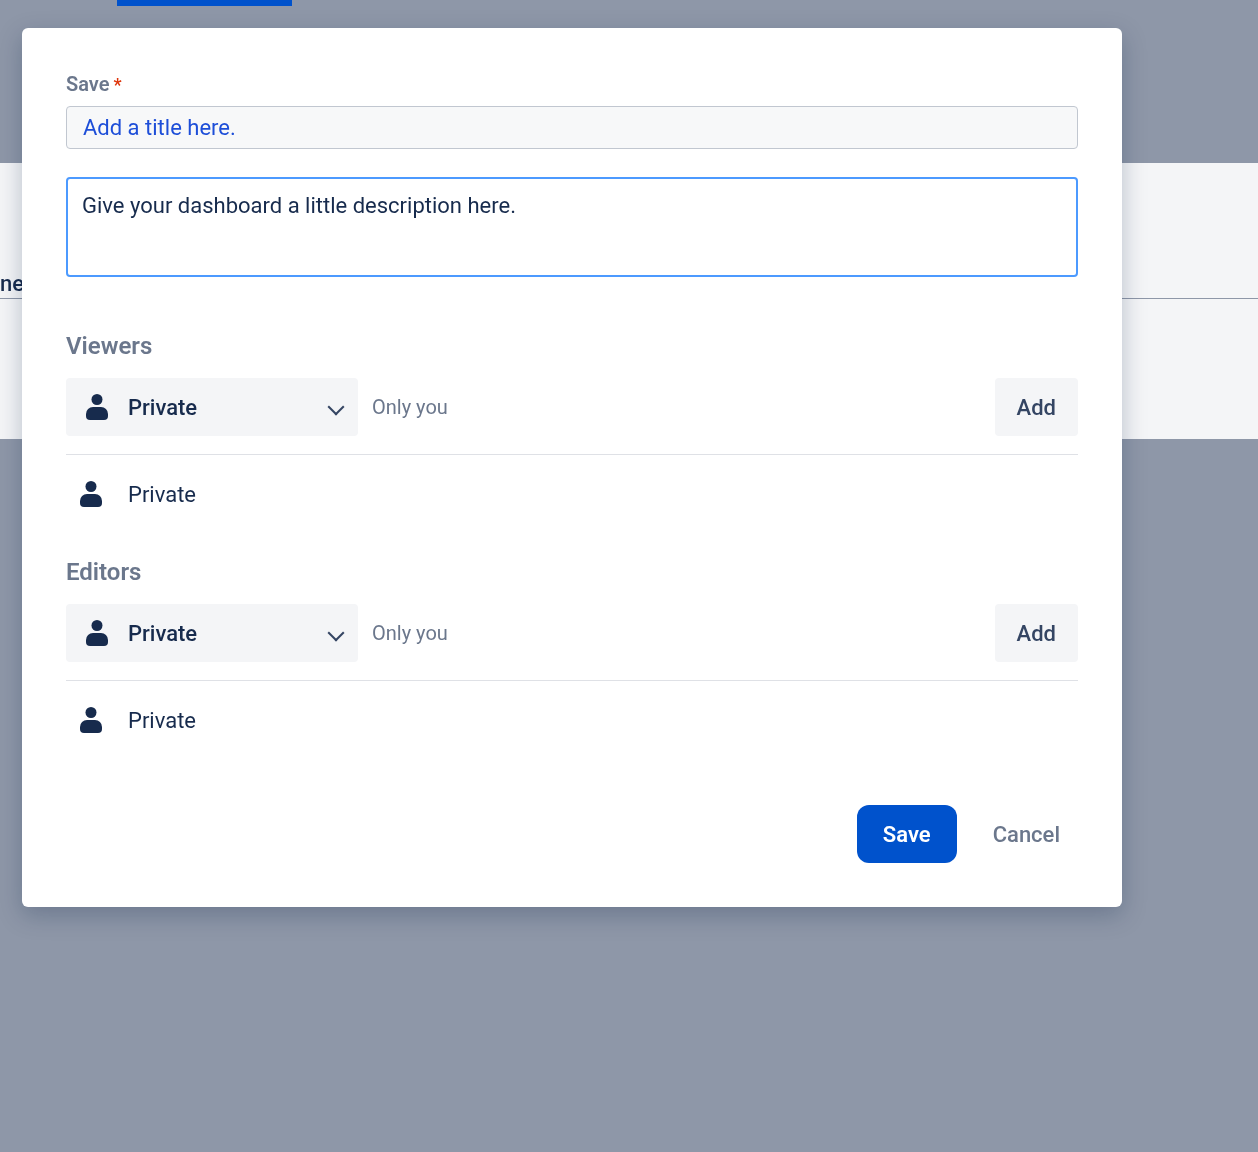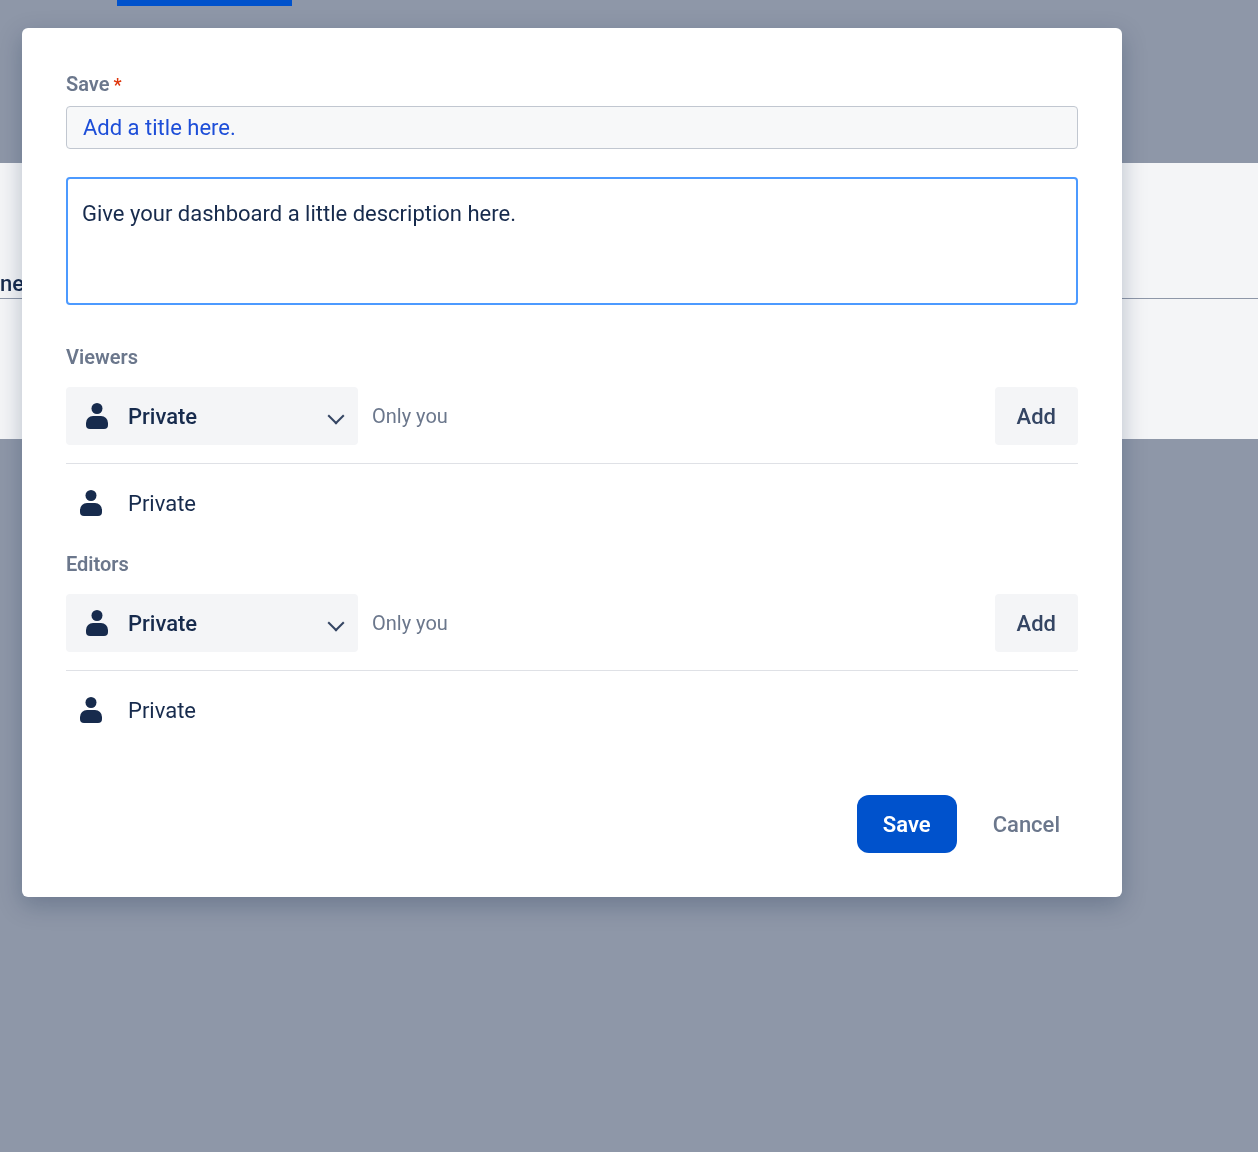--- a/index.html
+++ b/index.html
@@ -77,35 +77,35 @@
       font-size: 22px;
       color: #1d4ed8;
       background: #f7f8f9;
       margin-bottom: 28px;
       font-family: inherit;
     }
     .textarea-input {
       width: 100%;
       border: 2px solid #4c9aff;
       border-radius: 4px;
-      padding: 22px 14px;
+      padding: 14px 14px;
       font-size: 22px;
       color: #172b4d;
       background: #ffffff;
       margin-bottom: 28px;
       font-family: inherit;
       resize: none;
-      height: 128px;
+      height: 100px;
     }
     .section-label {
-      font-size: 20px;
+      font-size: 24px;
       font-weight: 600;
       color: #6b778c;
       margin-bottom: 18px;
-      margin-top: 8px;
+      margin-top: 23px;
     }
     .permission-row {
       display: flex;
       align-items: center;
       gap: 14px;
       padding-bottom: 18px;
       border-bottom: 1px solid #dfe1e6;
       margin-bottom: 22px;
     }
     .dropdown {

